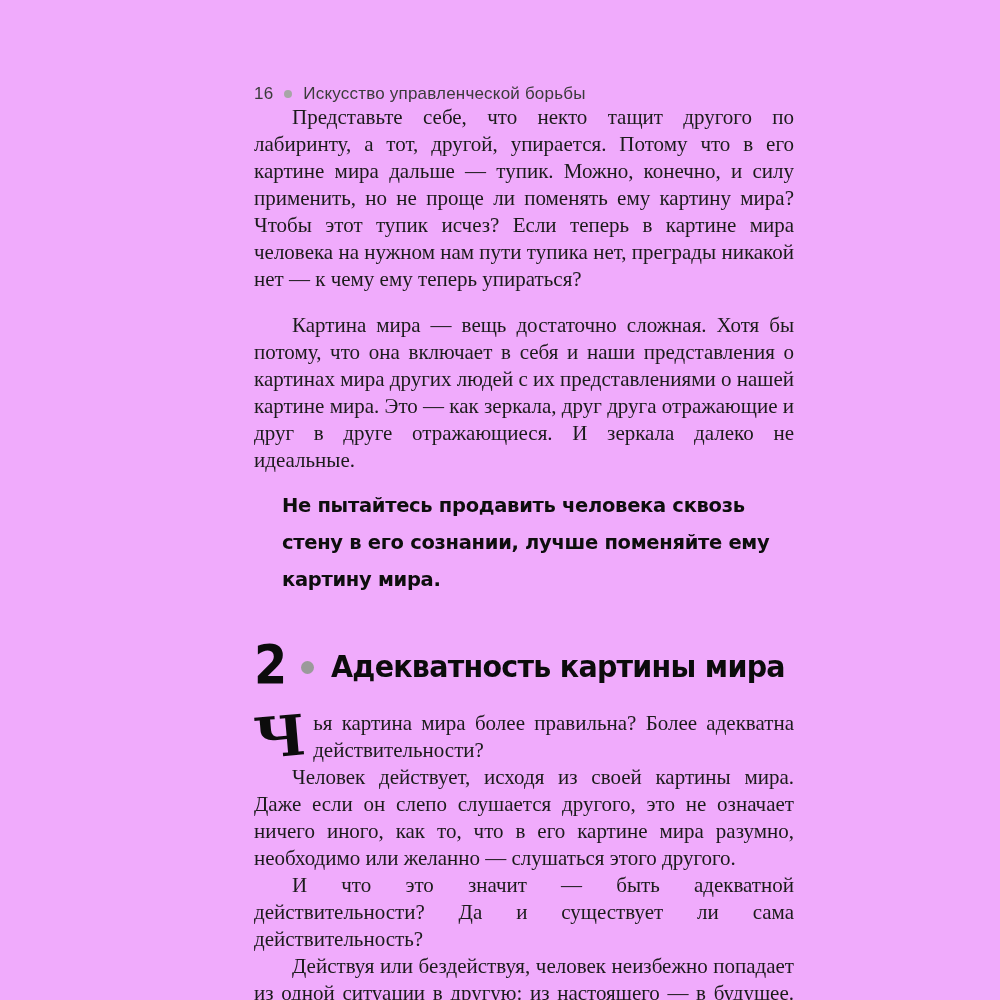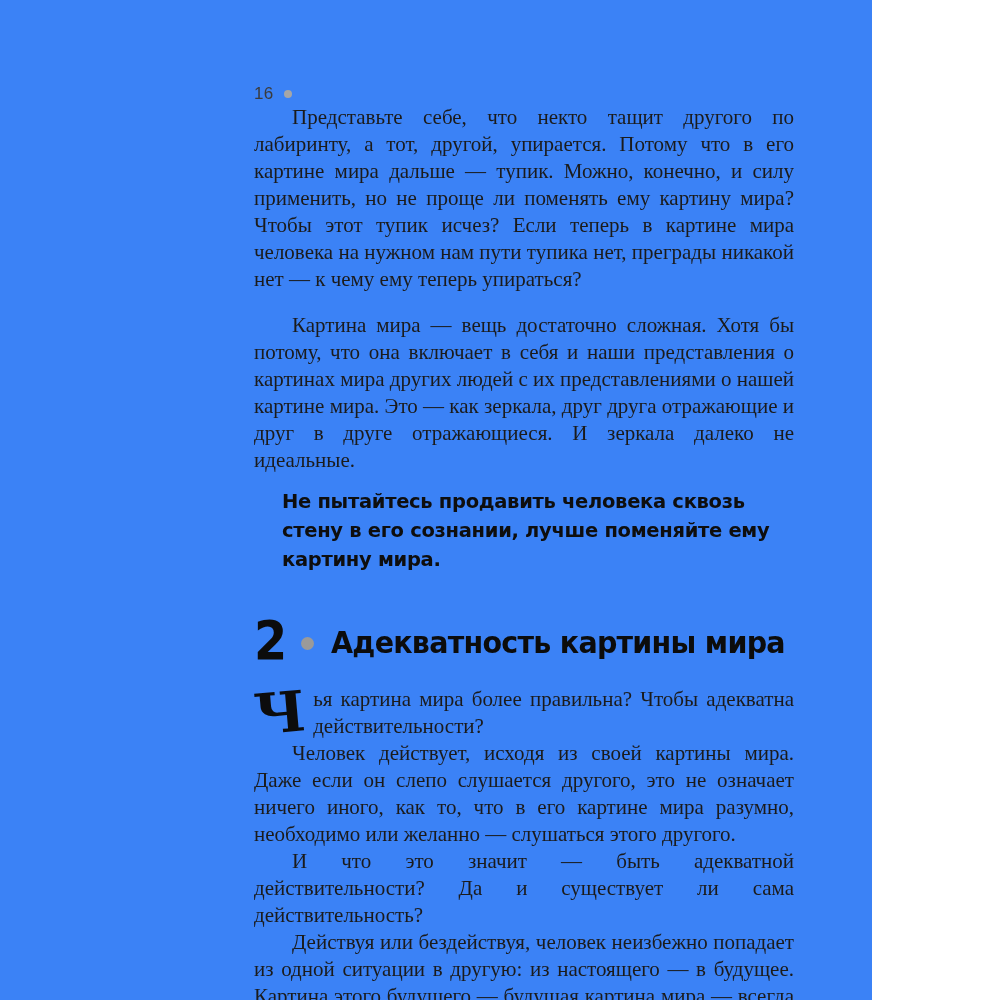--- a/index.html
+++ b/index.html
@@ -2,23 +2,23 @@
 <html lang="ru"><head>
 <meta charset="utf-8">
 <style>
   html, body {
     margin: 0;
     padding: 0;
     background: #ffffff;
   }
   .canvas {
     position: relative;
-    width: 872px;
+    width: 1000px;
     height: 1000px;
-    background: #3b82f6;
+    background: #f0abfc;
     overflow: hidden;
   }
   .page-column {
     position: absolute;
     left: 254px;
     top: 84px;
     width: 540px;
     color: #1a1a1a;
   }
 
@@ -54,21 +54,21 @@
     -webkit-hyphens: auto;
   }
   .body-text.indent { text-indent: 38px; }
   .first-para { margin-top: 19px; }
 
   
   .callout {
     font-family: "DejaVu Sans", sans-serif;
     font-weight: bold;
     font-size: 19.5px;
-    line-height: 29px;
+    line-height: 37px;
     letter-spacing: -0.3px;
     color: #0e0e0e;
     margin: 13px 0 1px 28px;
     text-align: left;
   }
 
   
   .chapter-heading {
     display: flex;
     align-items: center;
@@ -120,36 +120,37 @@
 </style>
 </head>
 <body>
 
 <div class="canvas">
   <div class="page-column">
 
     <div class="running-header">
       <span class="page-num">16</span>
       <span class="dot-sep"></span>
+      <span>Искусство управленческой борьбы</span>
     </div>
 
     <p class="body-text indent">Представьте себе, что некто тащит другого по лабиринту, а тот, другой, упирается. Потому что в его картине мира дальше — тупик. Можно, конечно, и силу применить, но не проще ли поменять ему картину мира? Чтобы этот тупик исчез? Если теперь в картине мира человека на нужном нам пути тупика нет, преграды никакой нет — к чему ему теперь упираться?</p>
 
     <p class="body-text indent first-para">Картина мира — вещь достаточно сложная. Хотя бы потому, что она включает в себя и наши представления о картинах мира других людей с их представлениями о нашей картине мира. Это — как зеркала, друг друга отражающие и друг в друге отражающиеся. И зеркала далеко не идеальные.</p>
 
     <div class="callout">Не пытайтесь продавить человека сквозь стену в его сознании, лучше поменяйте ему картину мира.</div>
 
     <div class="chapter-heading">
       <span class="chapter-number">2</span>
       <span class="chapter-dot"></span>
       <span class="chapter-title">Адекватность картины мира</span>
     </div>
 
     <p class="body-text opening-para">
-      <span class="dropcap">Ч</span><span>ья картина мира более правильна? Чтобы адекватна действительности?</span>
+      <span class="dropcap">Ч</span><span>ья картина мира более правильна? Более адекватна действительности?</span>
     </p>
 
     <p class="body-text indent">Человек действует, исходя из своей картины мира. Даже если он слепо слушается другого, это не означает ничего иного, как то, что в его картине мира разумно, необходимо или желанно — слушаться этого другого.</p>
 
     <p class="body-text indent">И что это значит — быть адекватной действительности? Да и существует ли сама действительность?</p>
 
     <p class="body-text indent">Действуя или бездействуя, человек неизбежно попадает из одной ситуации в другую: из настоящего — в будущее. Картина этого будущего — будущая картина мира — всегда имеется и в настоящем. Даже если будущая картина мира человеком не осознается.</p>
 
   </div>
 </div>

